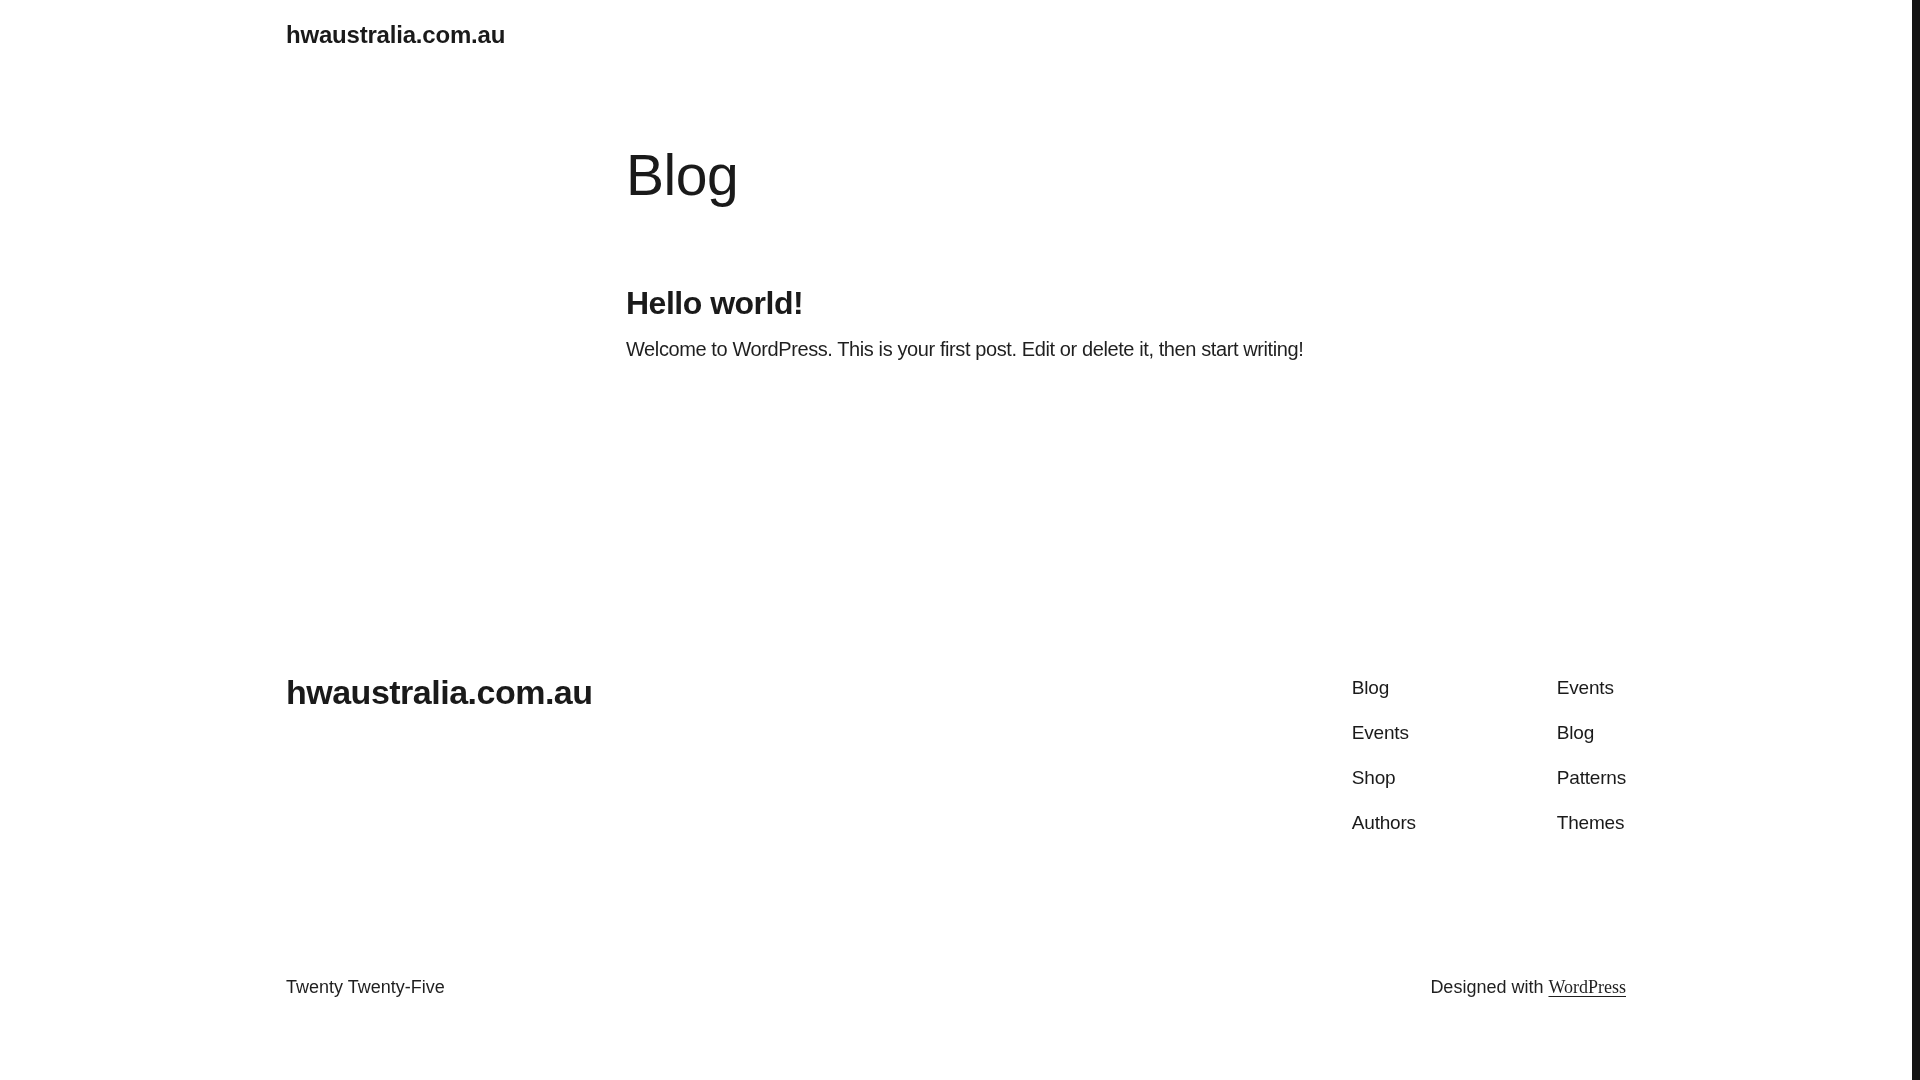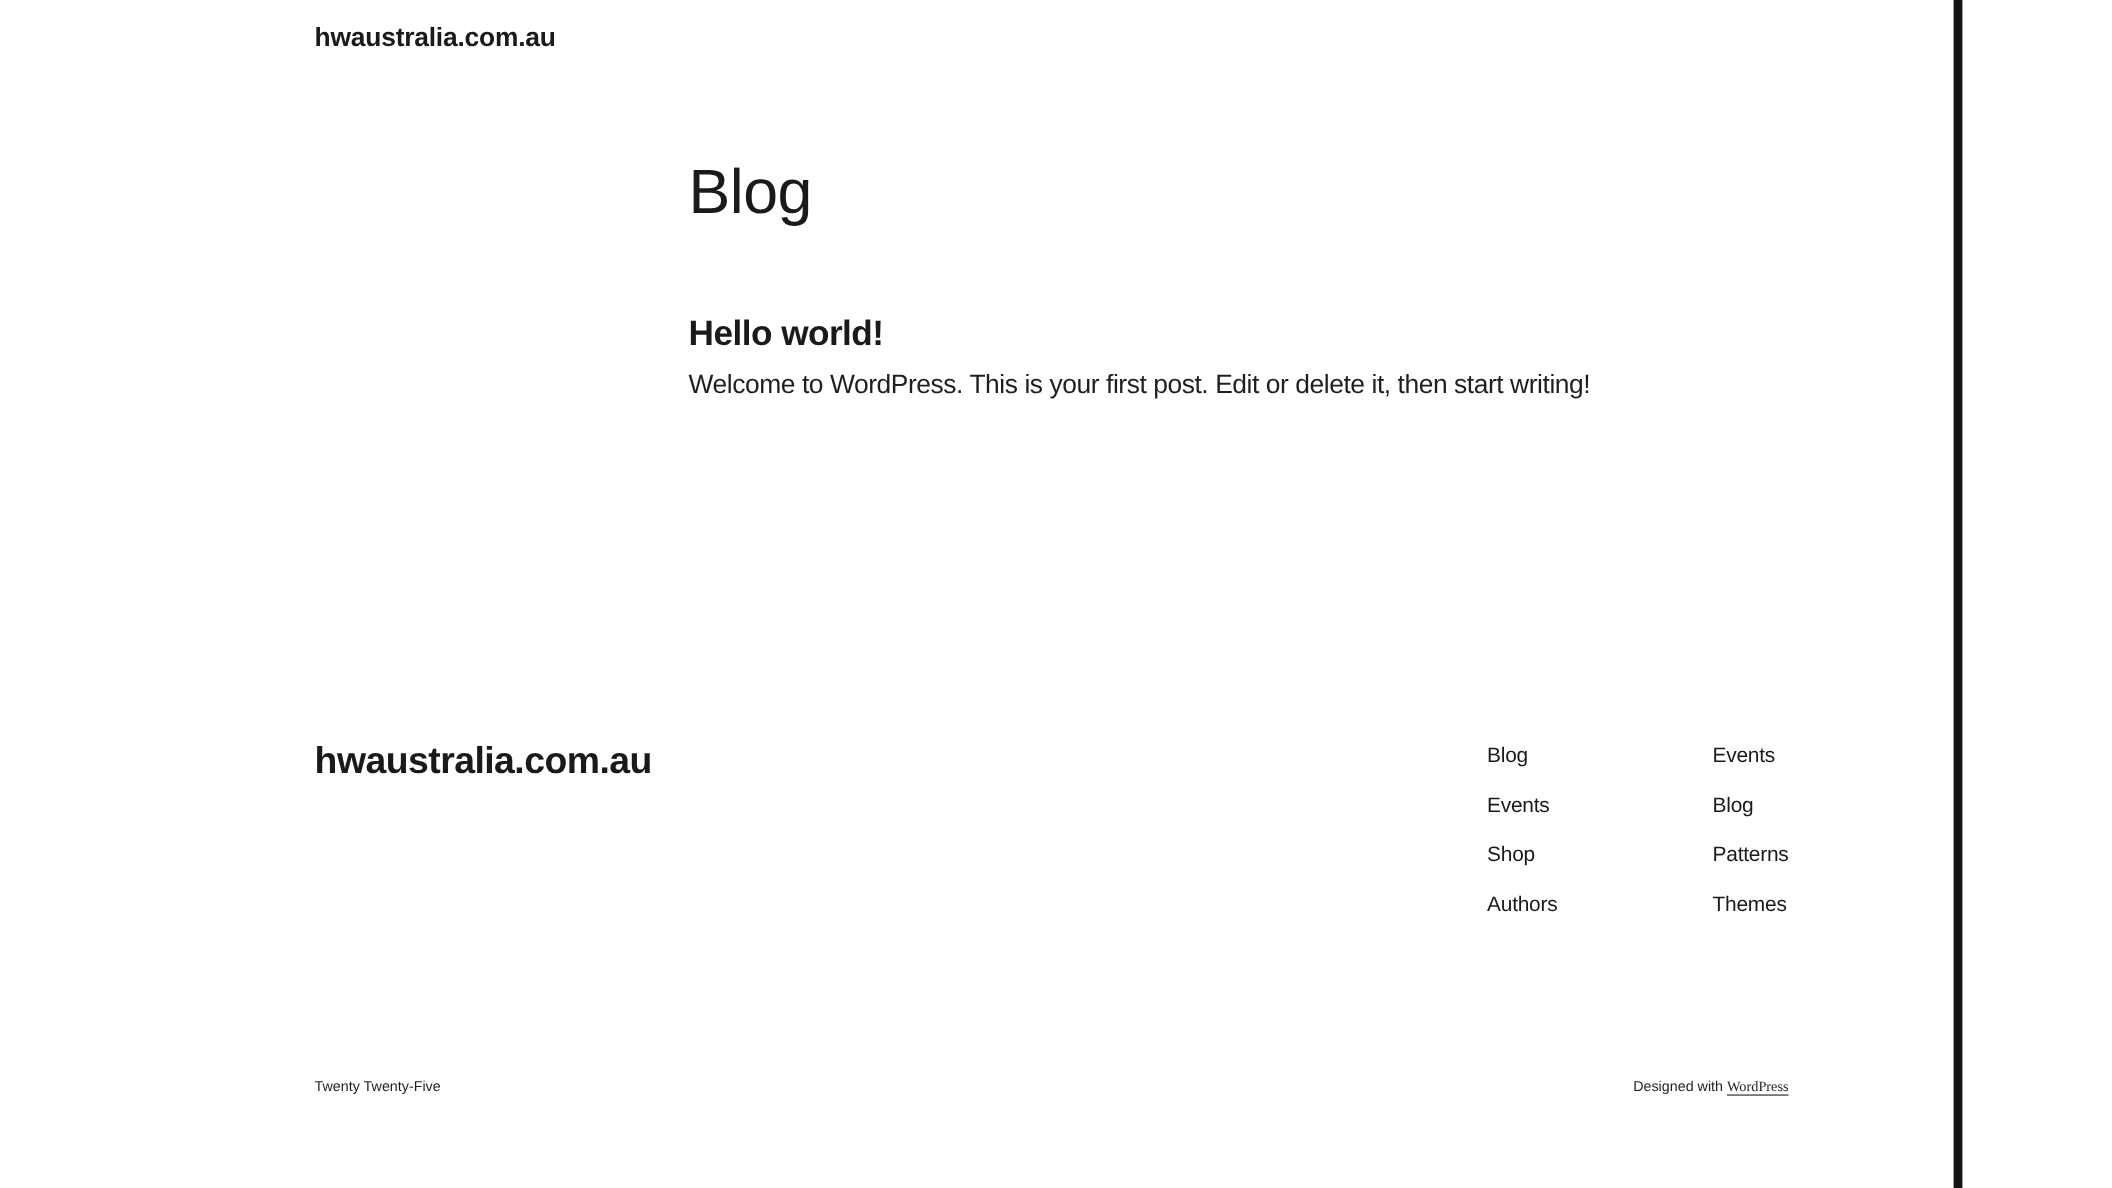--- a/index.html
+++ b/index.html
@@ -6,21 +6,21 @@
   html, body {
     margin: 0; padding: 0;
     width: 1920px; height: 1080px;
     background: #ffffff;
     color: #111111;
     font-family: "Liberation Sans", "DejaVu Sans", sans-serif;
     overflow: hidden;
   }
   a { color: inherit; text-decoration: none; cursor: pointer; }
 
-  .viewport { position: relative; width: 1784px; height: 1080px; }
+  .viewport { position: relative; width: 1920px; height: 1080px; }
 
   .scrollbar {
     position: absolute; top: 0; right: 0;
     width: 8px; height: 1080px;
     background: #141414;
   }
 
   .wrapper {
     width: 1340px;
     margin: 0 auto;
@@ -48,21 +48,21 @@
   }
   .post-title {
     margin: 75px 0 0 0;
     font-size: 32px; font-weight: 700;
     letter-spacing: -0.5px;
     line-height: 38px;
     color: #1a1a1a;
   }
   .post-excerpt {
     margin: 14px 0 0 0;
-    font-size: 24px; font-weight: 400;
+    font-size: 20px; font-weight: 400;
     letter-spacing: -0.4px;
     line-height: 27px;
     white-space: nowrap;
     color: #1f1f1f;
   }
   .post-date {
     margin: 31px 0 0 0;
     font-size: 17px; font-weight: 400;
     line-height: 26px;
     color: #757575;
@@ -93,21 +93,21 @@
     color: #1a1a1a;
   }
   .footer-nav li:last-child { margin-bottom: 16px; }
 
   .footer-bottom {
     margin-top: 128px;
     padding-bottom: 40px;
     display: flex;
     justify-content: space-between;
     align-items: flex-start;
-    font-size: 13px;
+    font-size: 18px;
     line-height: 23px;
     color: #1f1f1f;
   }
   .designed-with { white-space: nowrap; }
   .wp-link {
     text-decoration: underline;
     text-underline-offset: 3px;
     text-decoration-thickness: 1px;
     font-family: Liberation Serif, serif;
   }

